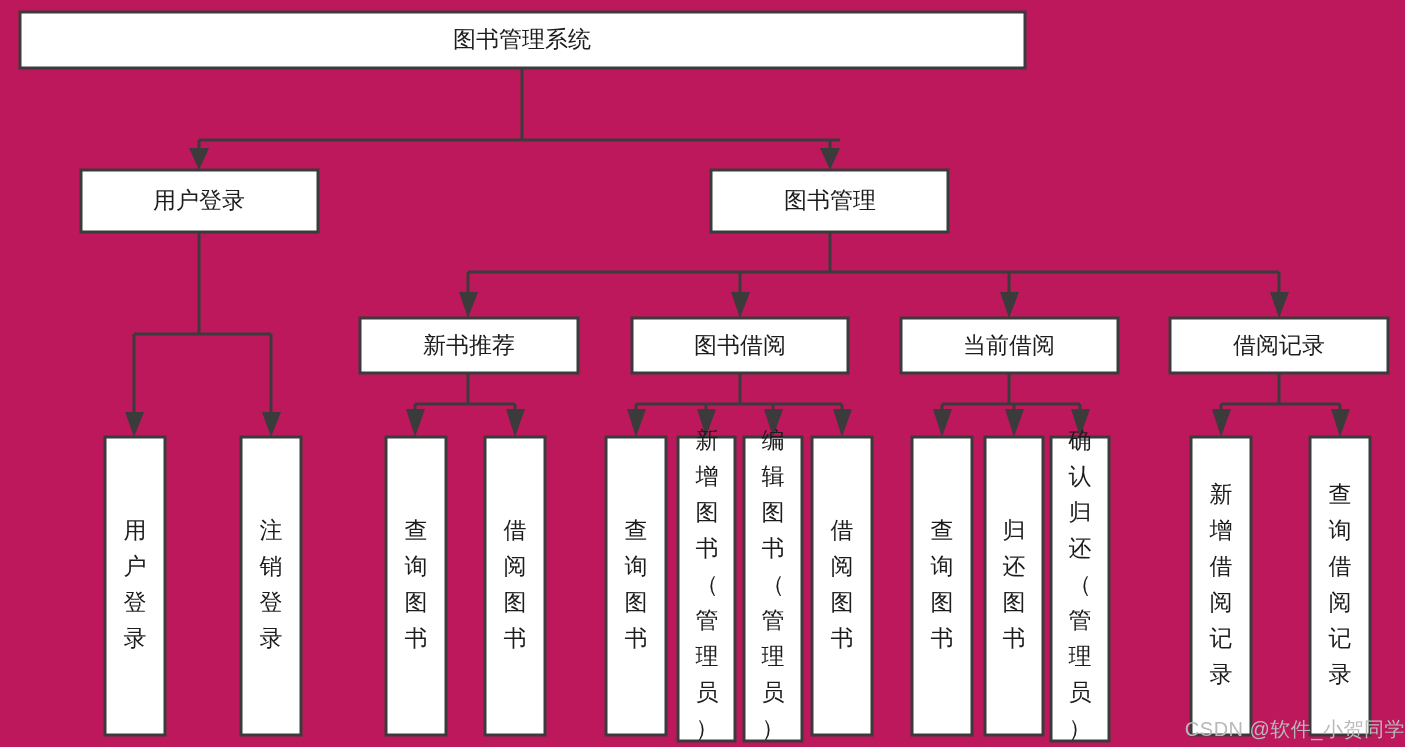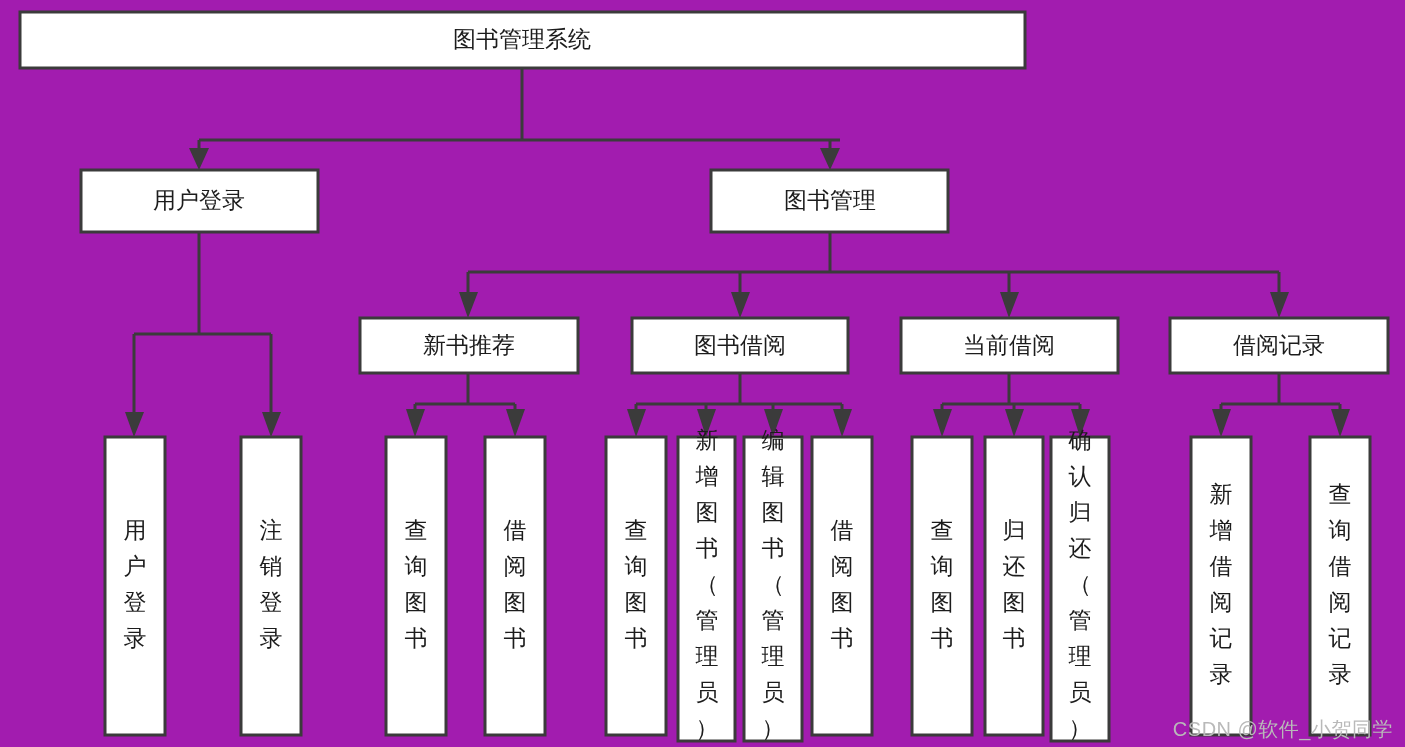--- a/index.html
+++ b/index.html
@@ -10,21 +10,21 @@
   body {
     width: 1405px;
     height: 747px;
     font-family: "Liberation Sans", "DejaVu Sans", sans-serif;
     overflow: hidden;
   }
   #diagram-root {
     position: relative;
     width: 1405px;
     height: 747px;
-    background: #a21caf;
+    background: #be185d;
   }
   svg#flow {
     position: absolute;
     left: 0;
     top: 0;
     width: 1405px;
     height: 747px;
   }
   .node-rect {
     fill: #ffffff;
@@ -52,21 +52,21 @@
   .node-label-v {
     font-family: "Liberation Sans", "DejaVu Sans", sans-serif;
     font-size: 23px;
     fill: #1c1c1c;
     text-anchor: middle;
     dominant-baseline: middle;
     white-space: pre;
   }
   .watermark {
     position: absolute;
-    right: 12px;
+    right: 0;
     bottom: 4px;
     font-family: "Liberation Sans", "DejaVu Sans", sans-serif;
     font-size: 20px;
     color: #b9b9b9;
     letter-spacing: 0.5px;
     user-select: none;
     pointer-events: none;
   }
 </style>
 </head>

